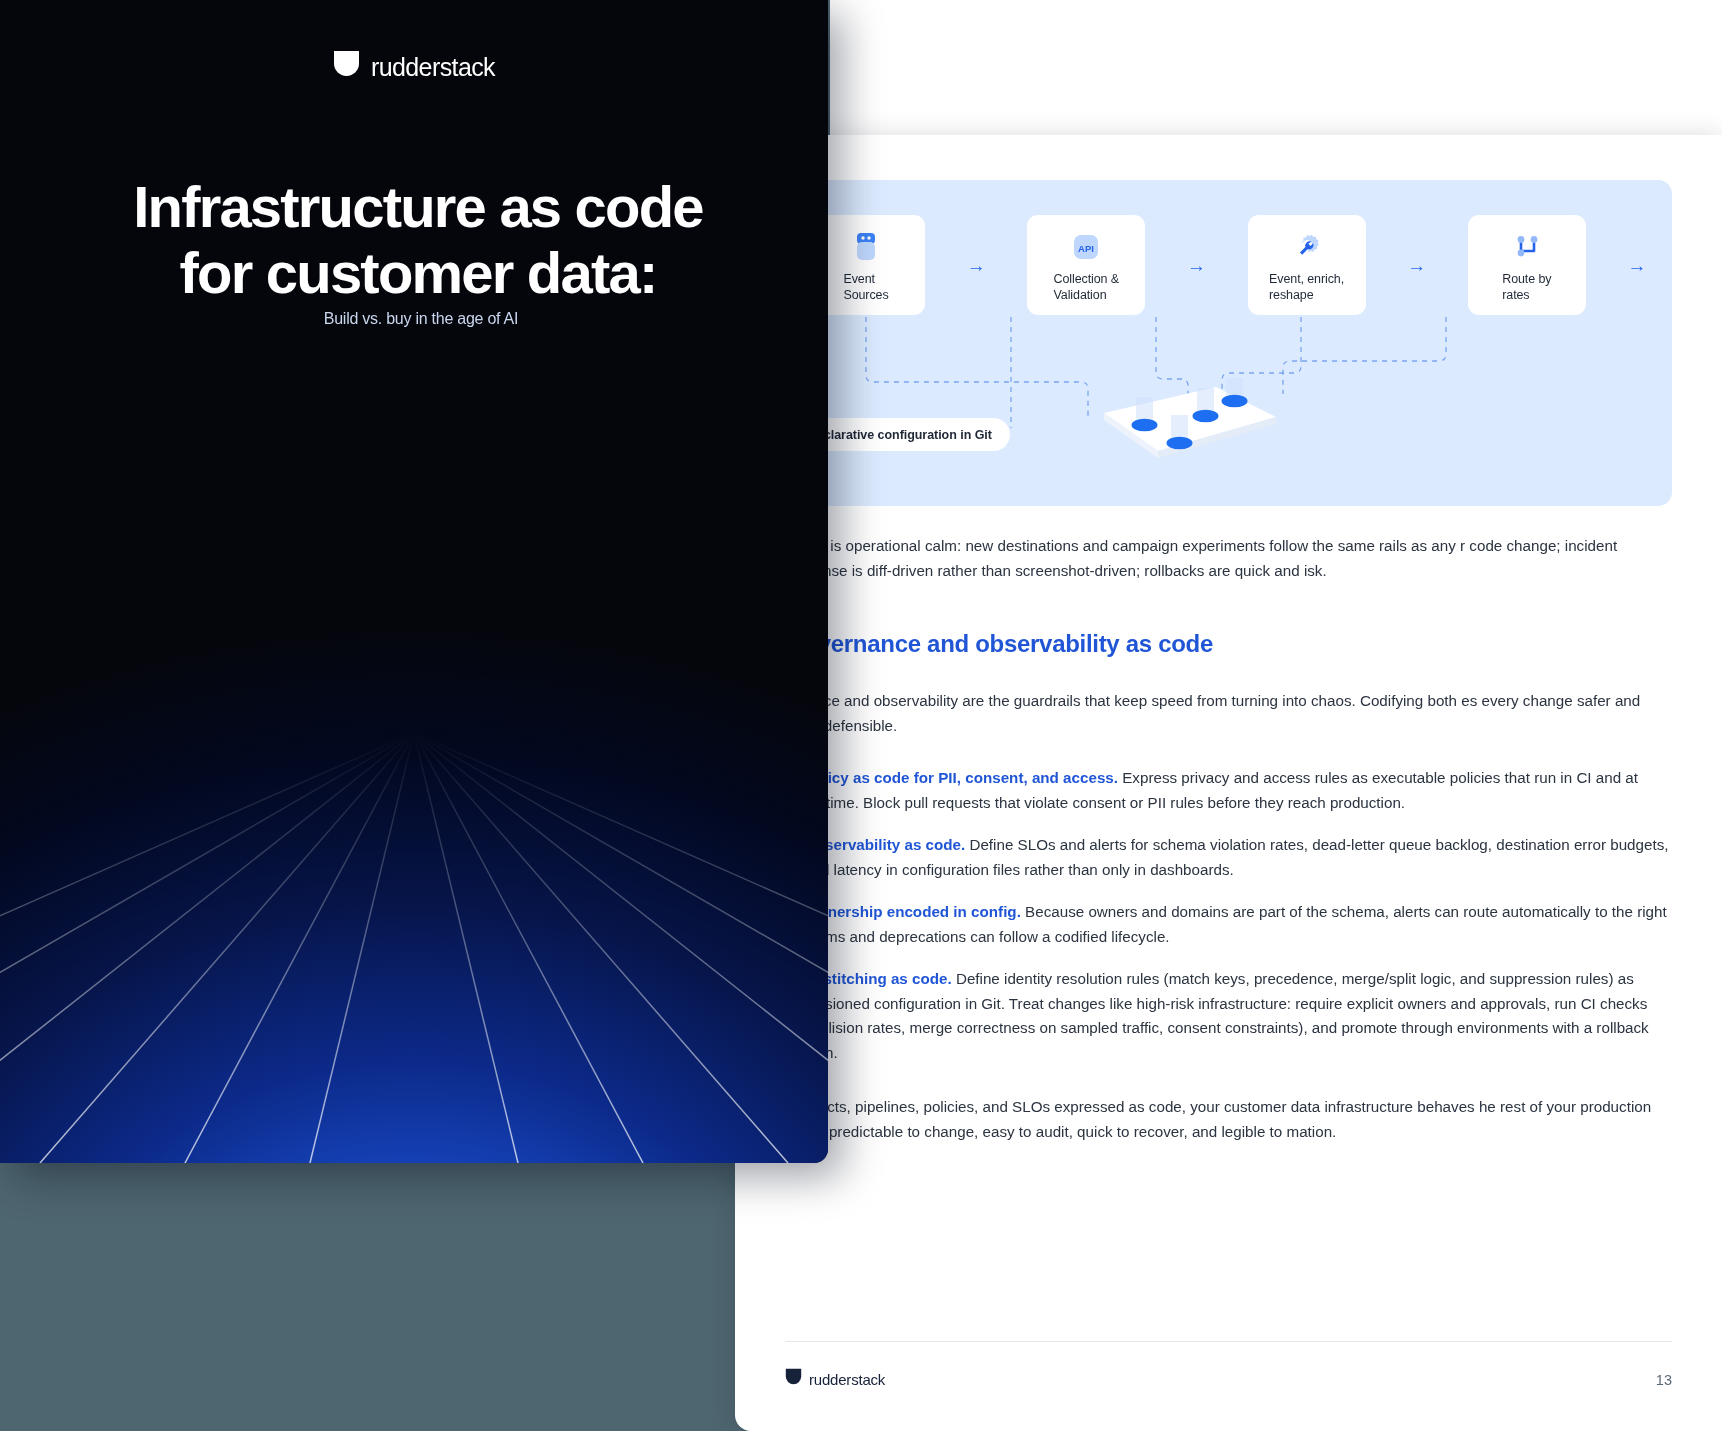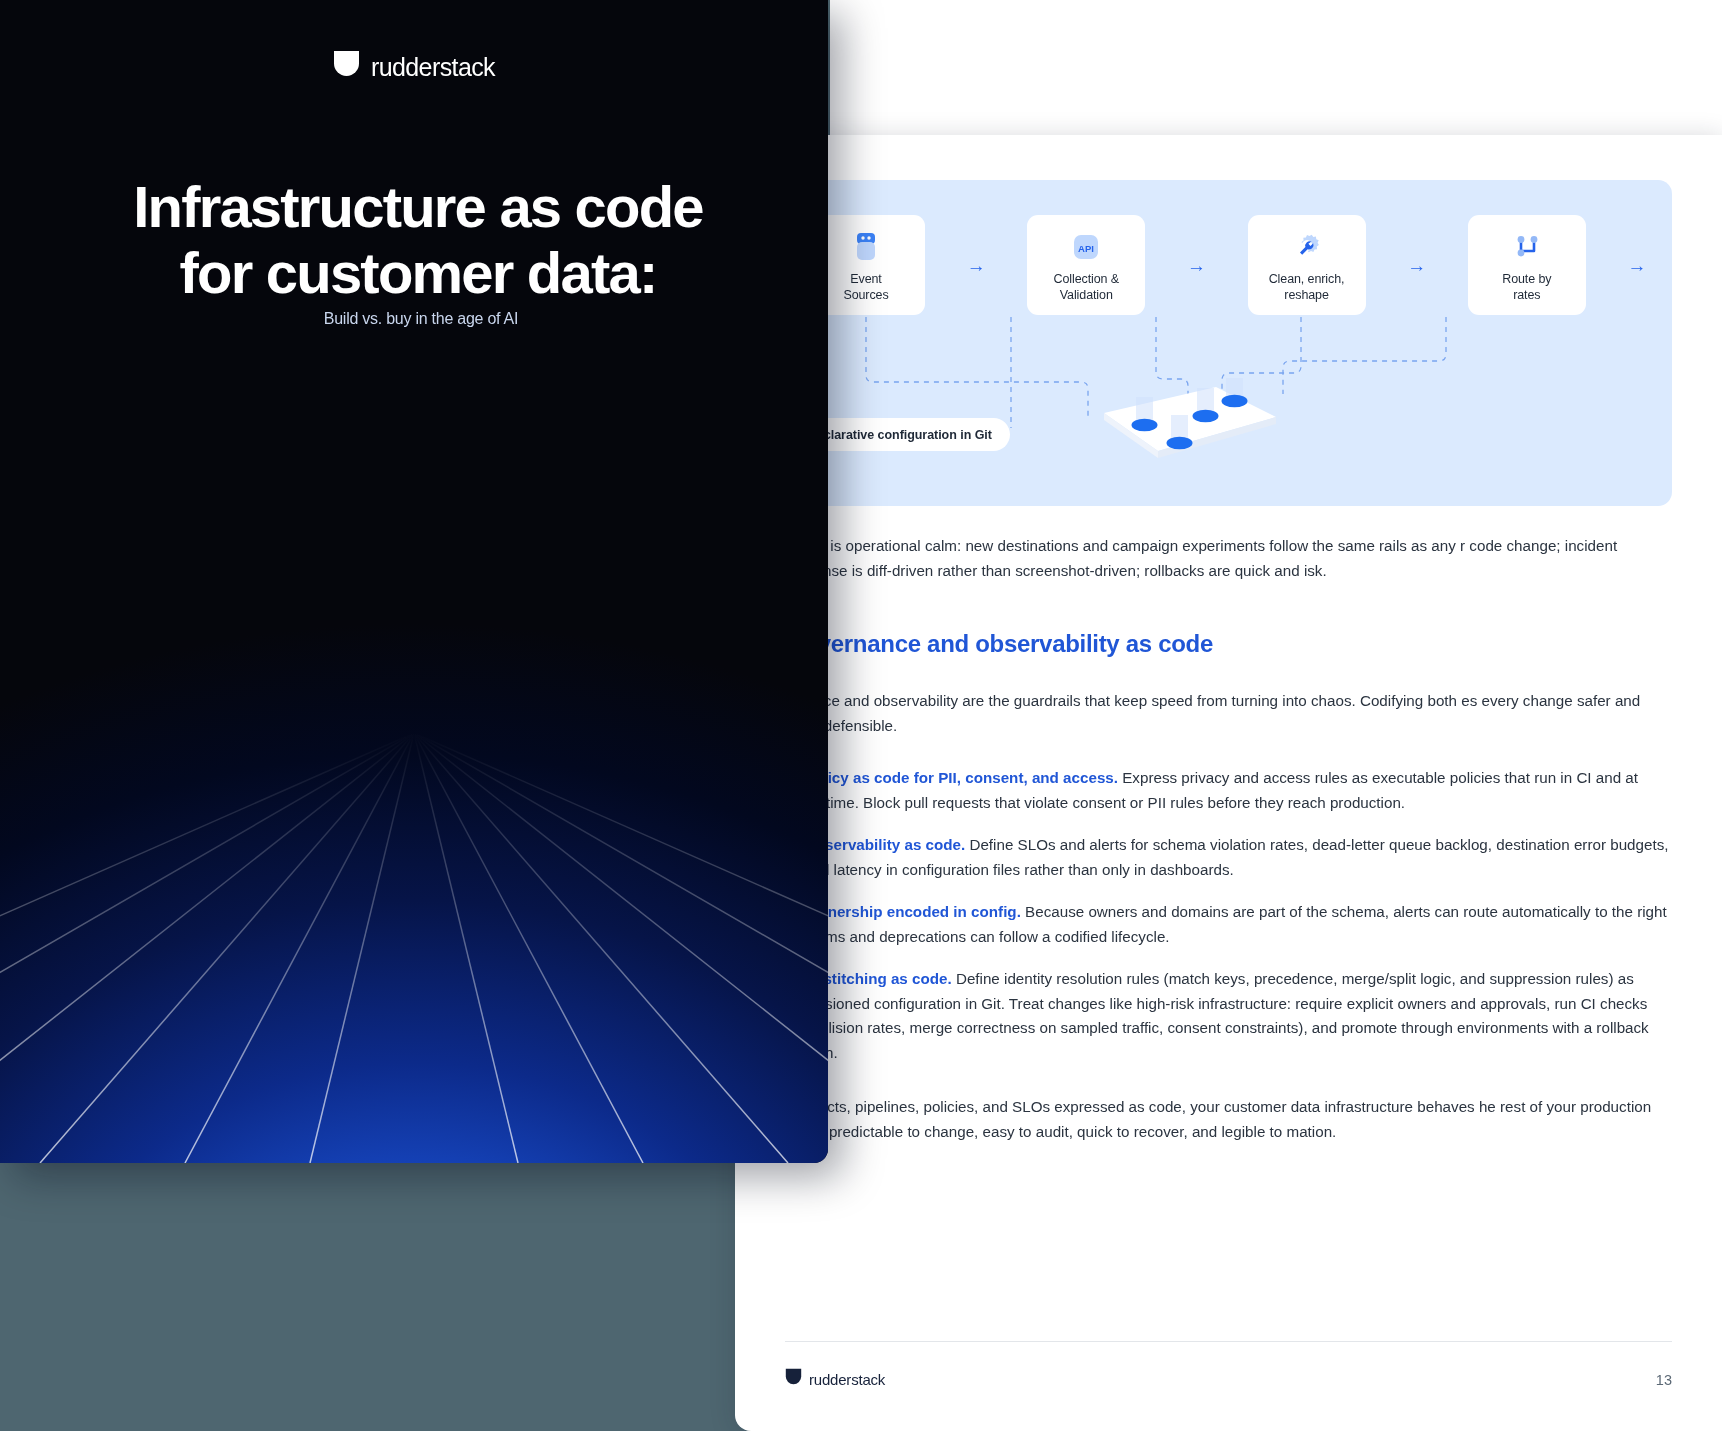--- a/index.html
+++ b/index.html
@@ -93,21 +93,20 @@
     display: flex;
     align-items: center;
     justify-content: center;
     margin-bottom: 8px;
   }
 
   .flow-label {
     font-size: 12.5px;
     line-height: 15.5px;
     color: #1f2937;
-    text-align: center;
     font-weight: 400;
     letter-spacing: -0.1px;
     white-space: pre-line;
   }
 
   .flow-arrow {
     width: 26px;
     height: 100px;
     display: flex;
     align-items: center;
@@ -364,21 +363,21 @@
           <div class="flow-arrow">→</div>
 
           <div class="flow-node">
             <div class="flow-icon">
               <svg width="30" height="30" viewBox="0 0 30 30">
                 <path d="M15 3 l2.4 1.1 2.3-1.3 1.6 2.1 2.6-.3.4 2.6 2.4 1.1-1.1 2.4 1.3 2.3-2.1 1.6.3 2.6-2.6.4-1.1 2.4-2.4-1.1-2.3 1.3-1.6-2.1-2.6.3-.4-2.6-2.4-1.1 1.1-2.4-1.3-2.3 2.1-1.6-.3-2.6 2.6-.4z" fill="#bfd7fd"></path>
                 <circle cx="15" cy="13.5" r="5.4" fill="#ffffff"></circle>
                 <path d="M19.5 9.5 a4.6 4.6 0 0 0-6.1 5.6 l-5.4 5.4 2.2 2.2 5.4-5.4 a4.6 4.6 0 0 0 5.6-6.1 l-2.7 2.7-2.1-2.1z" fill="#2563eb"></path>
               </svg>
             </div>
-            <div class="flow-label">Clean, enrich,
+            <div class="flow-label">Event, enrich,
 reshape</div>
           </div>
 
           <div class="flow-arrow">→</div>
 
           <div class="flow-node">
             <div class="flow-icon">
               <svg width="28" height="28" viewBox="0 0 28 28">
                 <path d="M8 8 L8 18 L21 18 L21 10" fill="none" stroke="#2563eb" stroke-width="2.6" stroke-linecap="round" stroke-linejoin="round"></path>
                 <circle cx="8" cy="6.5" r="3.4" fill="#93b8f7"></circle>

